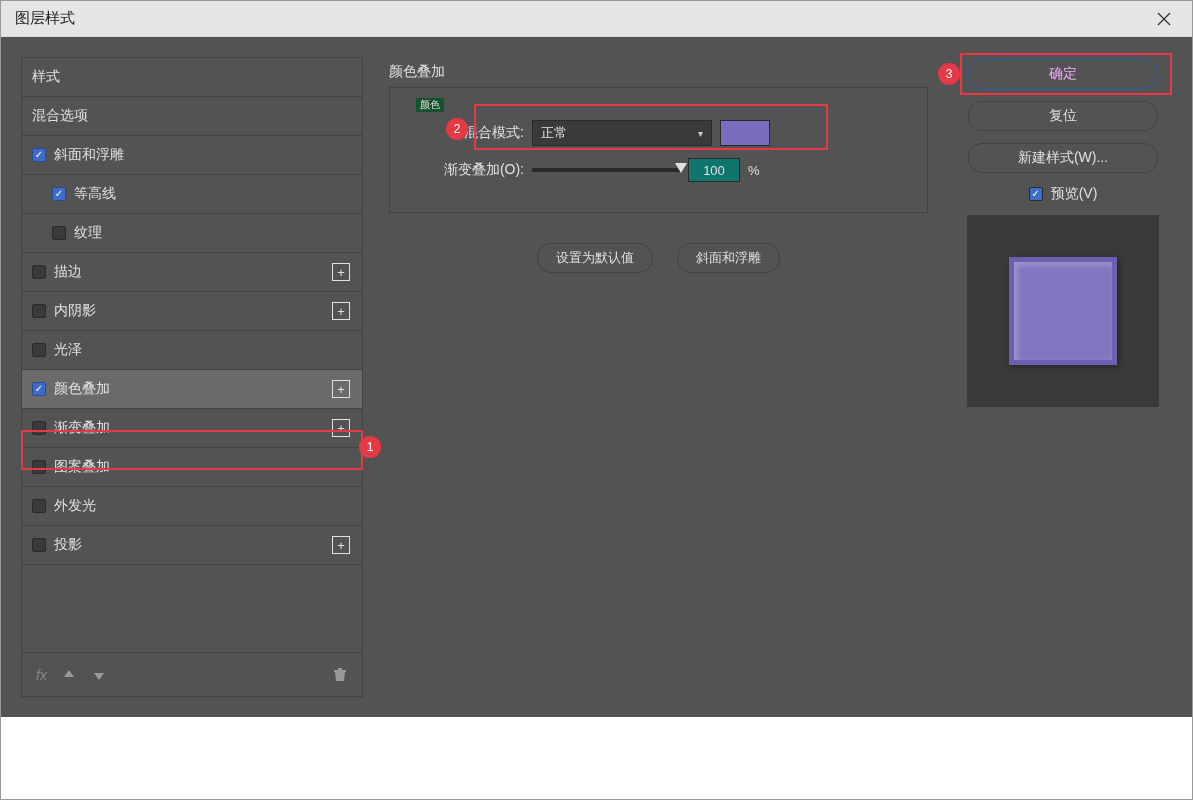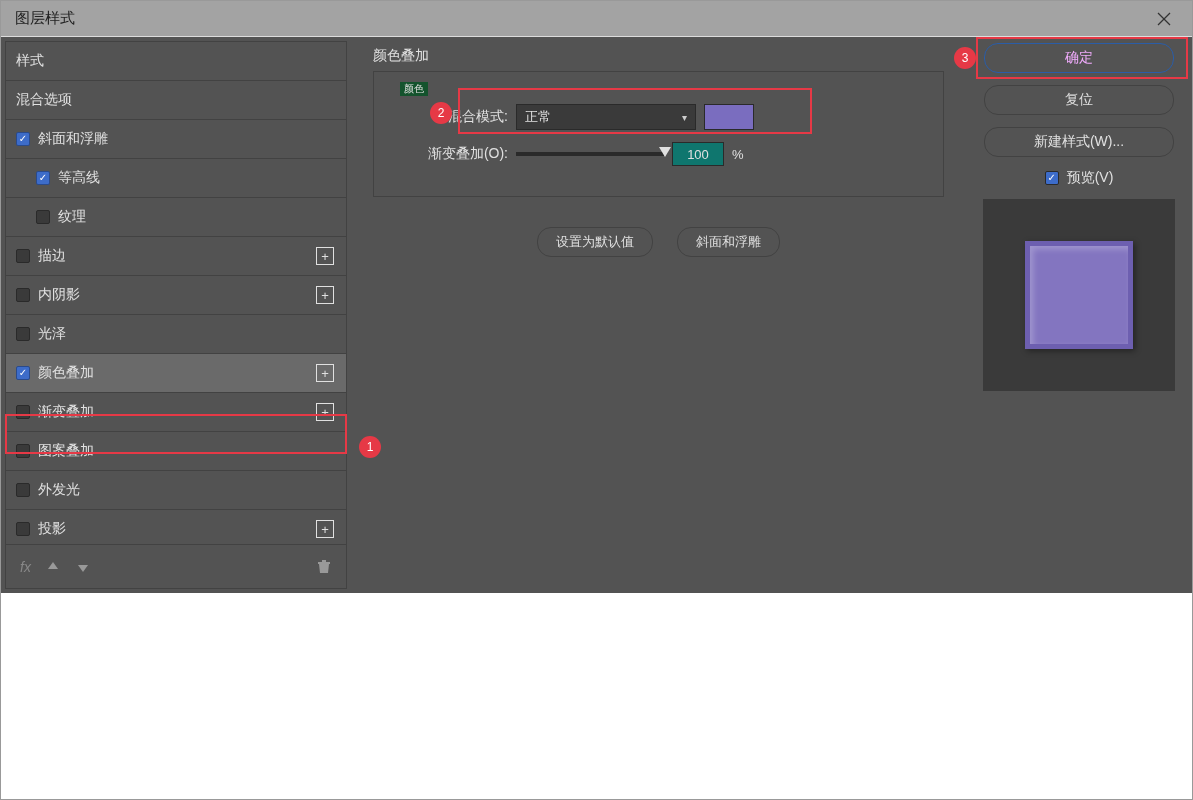--- a/index.html
+++ b/index.html
@@ -1,25 +1,25 @@
 <!DOCTYPE html>
 <html><head>
 <meta charset="utf-8">
 <style>
 * { box-sizing: border-box; margin: 0; padding: 0; font-family: "Microsoft YaHei", "SimSun", sans-serif; }
 body { background: #f0f0f0; width: 1193px; height: 800px; overflow: hidden; }
 
 .window { width: 1193px; height: 800px; background: #fff; border: 1px solid #999; }
 
-.titlebar { height: 36px; background: #a3a3a3; display: flex; align-items: center; justify-content: space-between; padding: 0 8px 0 14px; border-bottom: 1px solid #ddd; }
+.titlebar { height: 36px; background: #e5e5e5; display: flex; align-items: center; justify-content: space-between; padding: 0 8px 0 14px; border-bottom: 1px solid #ddd; }
 .titlebar .title { font-size: 15px; color: #222; }
 .titlebar .close { width: 40px; height: 36px; display:flex; align-items:center; justify-content:center; cursor:pointer; }
 .titlebar .close svg { width: 14px; height: 14px; }
 
-.body { display: flex; height: 556px; background: #535353; padding: 4px; gap: 8px; }
+.body { display: flex; height: 680px; background: #535353; padding: 20px; gap: 8px; }
 
 
 .sidebar { width: 342px; background: #535353; display:flex; flex-direction:column; }
 .style-list { flex: 1; background: #535353; border: 1px solid #424242; overflow:hidden; }
 .style-row { height: 39px; display:flex; align-items:center; padding: 0 10px; border-bottom: 1px solid #424242; color: #e0e0e0; font-size: 14px; position:relative; gap:8px; }
 .style-row .chk { width:14px; height:14px; border:1px solid #2a2a2a; border-radius:2px; background:#3a3a3a; display:flex; align-items:center; justify-content:center; flex-shrink:0; }
 .style-row .chk.checked { background:#3d6cc9; border-color:#2a4a8a; }
 .style-row .chk.checked::after { content:"✓"; color:#fff; font-size:10px; line-height:1; }
 .style-row.sub { padding-left: 30px; }
 .style-row.header { font-weight:normal; }

